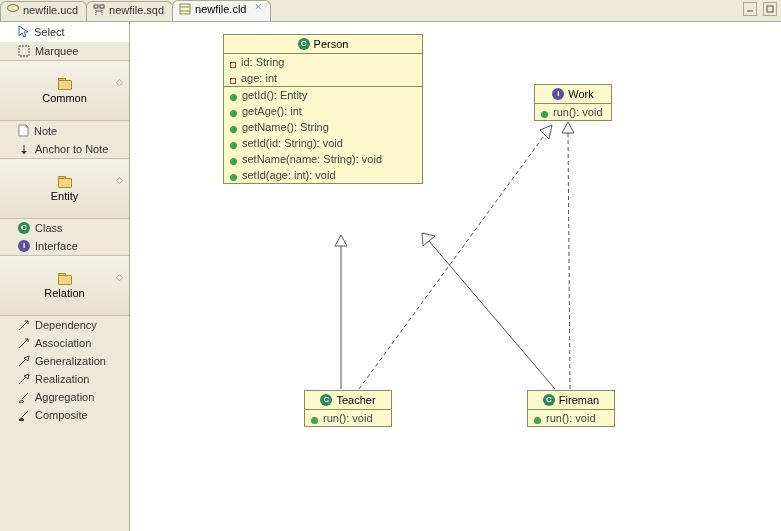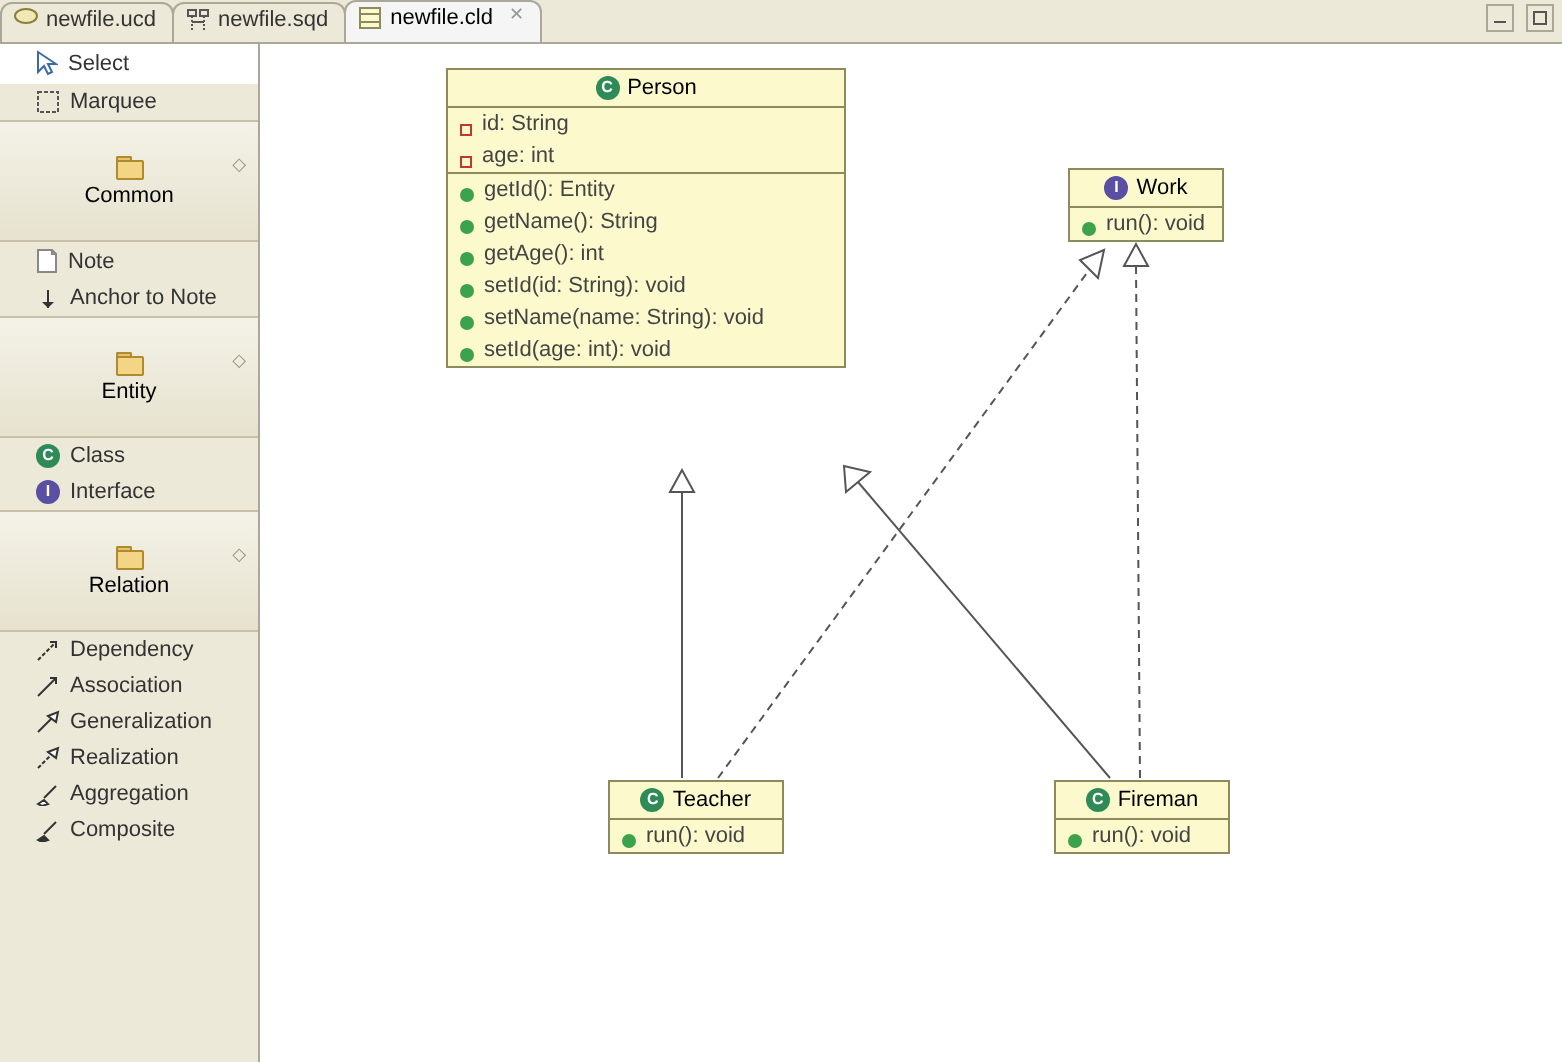--- a/index.html
+++ b/index.html
@@ -381,25 +381,25 @@
             <span>age: int</span>
           </div>
       </div>
       <div class="uml-section">
         <div class="uml-row">
             <span class="vis-pub"></span>
             <span>getId(): Entity</span>
           </div>
         <div class="uml-row">
             <span class="vis-pub"></span>
+            <span>getAge(): int</span>
+          </div>
+        <div class="uml-row">
+            <span class="vis-pub"></span>
             <span>getName(): String</span>
-          </div>
-        <div class="uml-row">
-            <span class="vis-pub"></span>
-            <span>getAge(): int</span>
           </div>
         <div class="uml-row">
             <span class="vis-pub"></span>
             <span>setId(id: String): void</span>
           </div>
         <div class="uml-row">
             <span class="vis-pub"></span>
             <span>setName(name: String): void</span>
           </div>
         <div class="uml-row">

